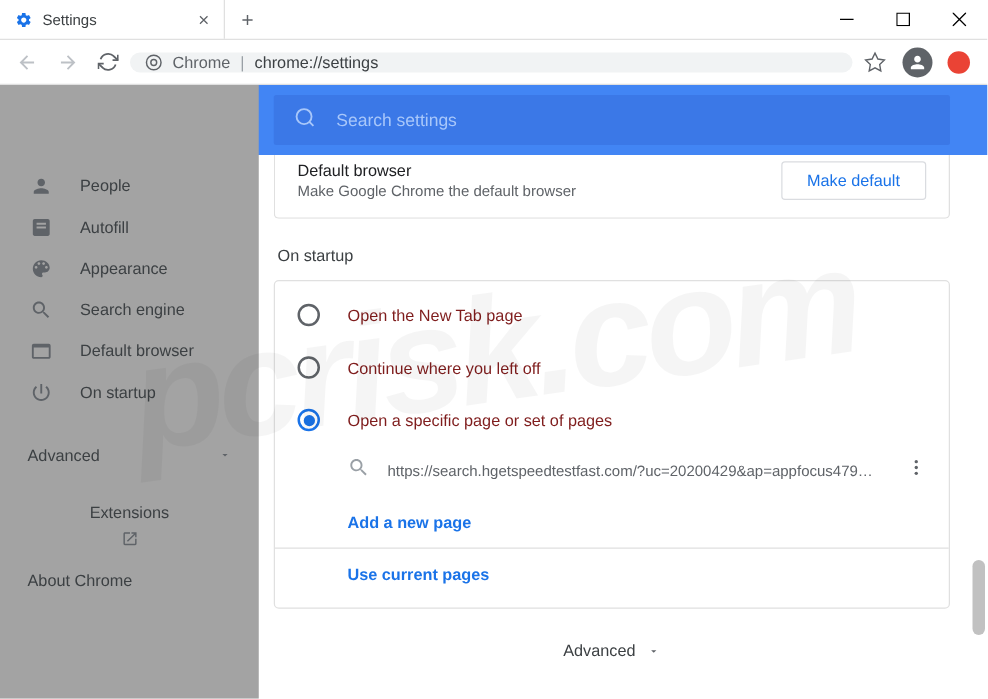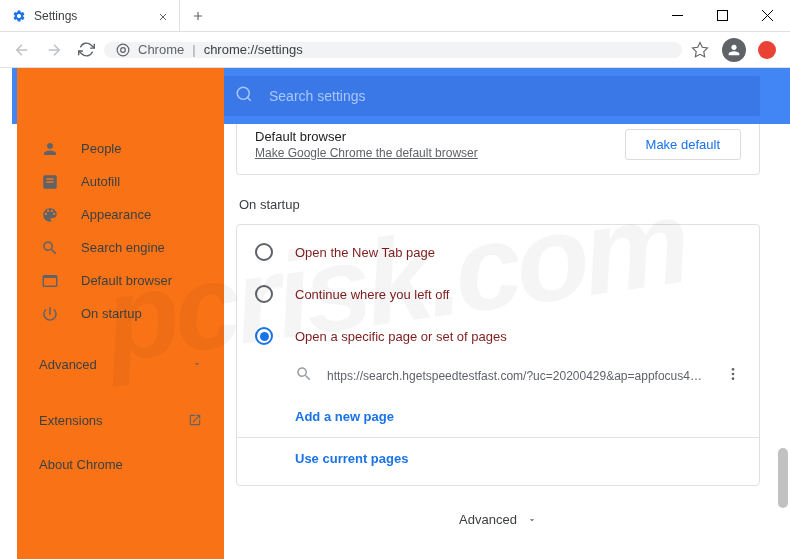--- a/index.html
+++ b/index.html
@@ -32,33 +32,33 @@
 
 
 .blue-header { position: absolute; top: 0; left: 12px; right: 0; height: 56px; background: #4285f4; z-index: 1; display: flex; align-items: center; }
 .settings-title { color: #fff; font-size: 16px; font-weight: 400; padding-left: 22px; width: 207px; }
 .search-container { flex: 1; height: 40px; background: #3b78e7; border-radius: 2px; margin-right: 30px; display: flex; align-items: center; padding: 0 16px; gap: 16px; }
 .search-icon { color: #a8c7fa; }
 .search-input { flex: 1; background: transparent; border: none; outline: none; color: #fff; font-size: 14px; }
 .search-input::placeholder { color: #a8c7fa; }
 
 
-.sidebar { width: 207px; background: #f97316; padding-top: 64px; z-index: 2; position: relative; margin-left: 17px; }
+.sidebar { width: 207px; background: #a3a3a3; padding-top: 64px; z-index: 2; position: relative; }
 .side-item { display: flex; align-items: center; height: 33px; padding-left: 24px; gap: 20px; font-size: 13px; color: #3c4043; cursor: pointer; }
 .side-item .icon { width: 20px; color: #5f6368; display: flex; align-items: center; }
 .side-advanced { display: flex; align-items: center; justify-content: space-between; height: 40px; padding: 0 22px; font-size: 13px; color: #3c4043; margin-top: 14px; }
 .side-link { display: flex; align-items: center; justify-content: space-between; height: 36px; padding: 0 22px; font-size: 13px; color: #3c4043; margin-top: 8px; }
 
 
 .main { flex: 1; padding-top: 56px; overflow: hidden; position: relative; z-index: 0; }
 .main-inner { padding: 0 30px 0 12px; }
 
 .card-partial { background: #fff; border: 1px solid #e0e0e0; border-top: none; border-radius: 0 0 4px 4px; padding: 5px 18px 14px 18px; display: flex; align-items: center; justify-content: space-between; margin-bottom: 22px; }
 .card-partial .title { font-size: 13px; color: #202124; }
-.card-partial .sub { font-size: 12px; color: #5f6368; margin-top: 2px; text-decoration: underline; }
+.card-partial .sub { font-size: 12px; color: #5f6368; margin-top: 2px; }
 .make-default-btn { border: 1px solid #dadce0; background: #fff; color: #1a73e8; font-size: 13px; padding: 7px 20px; border-radius: 3px; cursor: pointer; }
 
 .section-title { font-size: 13px; color: #3c4043; margin-bottom: 12px; padding-left: 3px; }
 
 .card { background: #fff; border: 1px solid #e0e0e0; border-radius: 4px; padding: 6px 0; }
 .radio-row { display: flex; align-items: center; height: 42px; padding: 0 18px; gap: 22px; font-size: 13px; color: #7f1d1d; }
 .radio-outer { width: 18px; height: 18px; border-radius: 50%; border: 2px solid #5f6368; display: flex; align-items: center; justify-content: center; }
 .radio-outer.checked { border-color: #1a73e8; }
 .radio-inner { width: 9px; height: 9px; border-radius: 50%; background: #1a73e8; }
 
@@ -220,21 +220,21 @@
           </svg>
         </span>
       <span>On startup</span>
     </div>
     <div class="side-advanced">
       <span>Advanced</span>
       <svg width="10" height="10" viewBox="0 0 24 24" fill="#5f6368">
           <path d="M7 10l5 5 5-5z"></path>
         </svg>
     </div>
-    <div class="side-link" style="margin-top:18px;">
+    <div class="side-link" style="margin-top:18px;flex-direction:column;">
       <span>Extensions</span>
       <svg width="14" height="14" viewBox="0 0 24 24" fill="#5f6368">
           <path d="M19 19H5V5h7V3H5c-1.11 0-2 .9-2 2v14c0 1.1.89 2 2 2h14c1.1 0 2-.9 2-2v-7h-2v7zM14 3v2h3.59l-9.83 9.83 1.41 1.41L19 6.41V10h2V3h-7z"></path>
         </svg>
     </div>
     <div class="side-link">
       <span>About Chrome</span>
     </div>
   </div>
 

